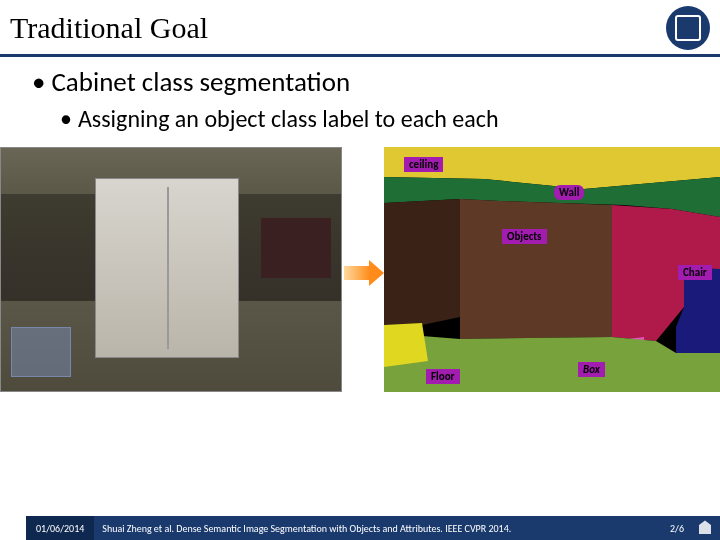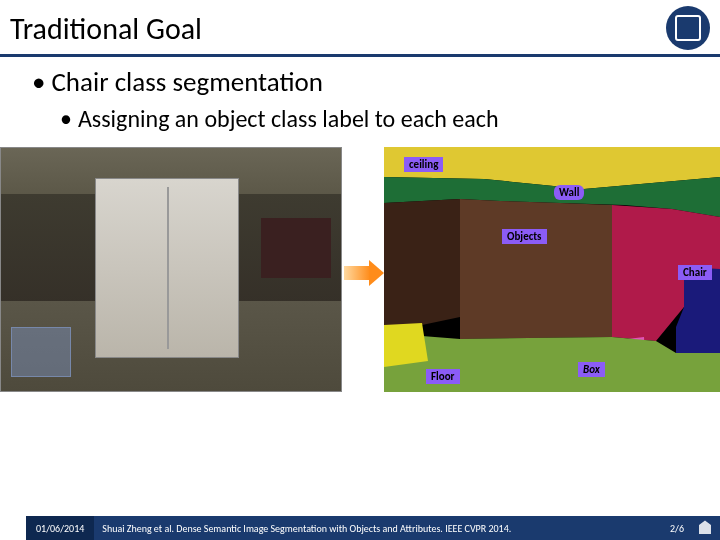--- a/index.html
+++ b/index.html
@@ -1,17 +1,17 @@
 <!DOCTYPE html>
 <html><head>
 <meta charset="utf-8">
 <style>
   * { margin: 0; padding: 0; box-sizing: border-box; }
   body { width: 720px; height: 540px; font-family: Calibri, Arial, sans-serif; background: #fff; position: relative; overflow: hidden; }
-  .title-bar { padding: 6px 10px 4px; border-bottom: 3px solid #1a3a6e; display: flex; justify-content: space-between; align-items: center; }
+  .title-bar { padding: 6px 10px 4px; border-bottom: 3px solid #1a3a6e; display: flex; justify-content: space-between; align-items: center; font-family: Liberation Serif, serif; }
   .title { font-size: 30px; color: #000; }
   .crest { width: 44px; height: 44px; background: #1a3a6e; border-radius: 50%; display: flex; align-items: center; justify-content: center; }
   .crest-inner { width: 26px; height: 26px; border: 2px solid #fff; border-radius: 3px; display: flex; align-items: center; justify-content: center; color: #fff; font-size: 10px; }
   .content { padding: 8px 20px 0 32px; }
   .bullet-l1 { font-size: 27px; color: #000; margin-bottom: 6px; }
   .bullet-l2 { font-size: 24px; color: #000; margin-left: 28px; margin-bottom: 14px; }
   .dot { display: inline-block; margin-right: 6px; }
   .figure-area { position: relative; width: 720px; height: 248px; }
   .photo { position: absolute; left: 0; top: 0; width: 342px; height: 245px; background: #4a4a3e; border: 1px solid #888; overflow: hidden; }
   .photo-ceiling { position: absolute; top: 0; left: 0; right: 0; height: 46px; background: linear-gradient(#6a6656, #5c5848); }
@@ -19,41 +19,41 @@
   .photo-floor { position: absolute; bottom: 0; left: 0; right: 0; height: 90px; background: linear-gradient(#5a5648, #4e4a3c); }
   .photo-cabinet { position: absolute; left: 94px; top: 30px; width: 144px; height: 180px; background: linear-gradient(#d8d5ce, #bab5aa); border: 1px solid #888; }
   .photo-cabinet::before { content: ""; position: absolute; left: 50%; top: 8px; bottom: 8px; width: 2px; background: #999; }
   .photo-box-l { position: absolute; left: 10px; bottom: 14px; width: 60px; height: 50px; background: rgba(120,140,180,0.5); border: 1px solid #7788aa; }
   .photo-back-r { position: absolute; right: 10px; top: 70px; width: 70px; height: 60px; background: #3a2020; }
   .arrow { position: absolute; left: 344px; top: 113px; width: 40px; height: 26px; }
   .arrow-body { position: absolute; left: 0; top: 6px; width: 26px; height: 14px; background: linear-gradient(90deg, #ffd9a0, #ff8c1a); }
   .arrow-head { position: absolute; left: 25px; top: 0; width: 0; height: 0; border-left: 15px solid #ff8c1a; border-top: 13px solid transparent; border-bottom: 13px solid transparent; }
   .seg { position: absolute; right: 0; top: 0; width: 336px; height: 245px; background: #000; overflow: hidden; }
   .seg svg { width: 100%; height: 100%; display: block; }
-  .seg-label { position: absolute; background: #8b5cf6; font-size: 11px; font-weight: bold; padding: 1px 5px; color: #000; white-space: nowrap; }
+  .seg-label { position: absolute; background: #a21caf; font-size: 11px; font-weight: bold; padding: 1px 5px; color: #000; white-space: nowrap; }
   .footer { position: absolute; left: 0; right: 0; bottom: 0; height: 24px; background: #1a3a6e; display: flex; align-items: center; color: #fff; font-size: 10px; margin-left: 26px; }
   .footer-date { background: #0e2850; height: 100%; display: flex; align-items: center; padding: 0 10px; }
   .footer-cite { flex: 1; padding: 0 8px; white-space: nowrap; overflow: hidden; }
   .footer-page { padding: 0 10px; }
   .footer-logo { width: 22px; height: 20px; margin-right: 4px; display: flex; align-items: center; justify-content: center; }
   .footer-logo svg { width: 18px; height: 18px; }
 </style>
 </head>
 <body>
 
 <div class="title-bar">
   <div class="title">Traditional Goal</div>
   <div class="crest">
     <div class="crest-inner"></div>
   </div>
 </div>
 
 <div class="content">
   <div class="bullet-l1">
-    <span class="dot">•</span><span>Chair class segmentation</span>
+    <span class="dot">•</span><span>Cabinet class segmentation</span>
   </div>
   <div class="bullet-l2">
     <span class="dot">•</span><span>Assigning an object class label to each each</span>
   </div>
 </div>
 
 <div class="figure-area">
   <div class="photo">
     <div class="photo-ceiling"></div>
     <div class="photo-wall"></div>

